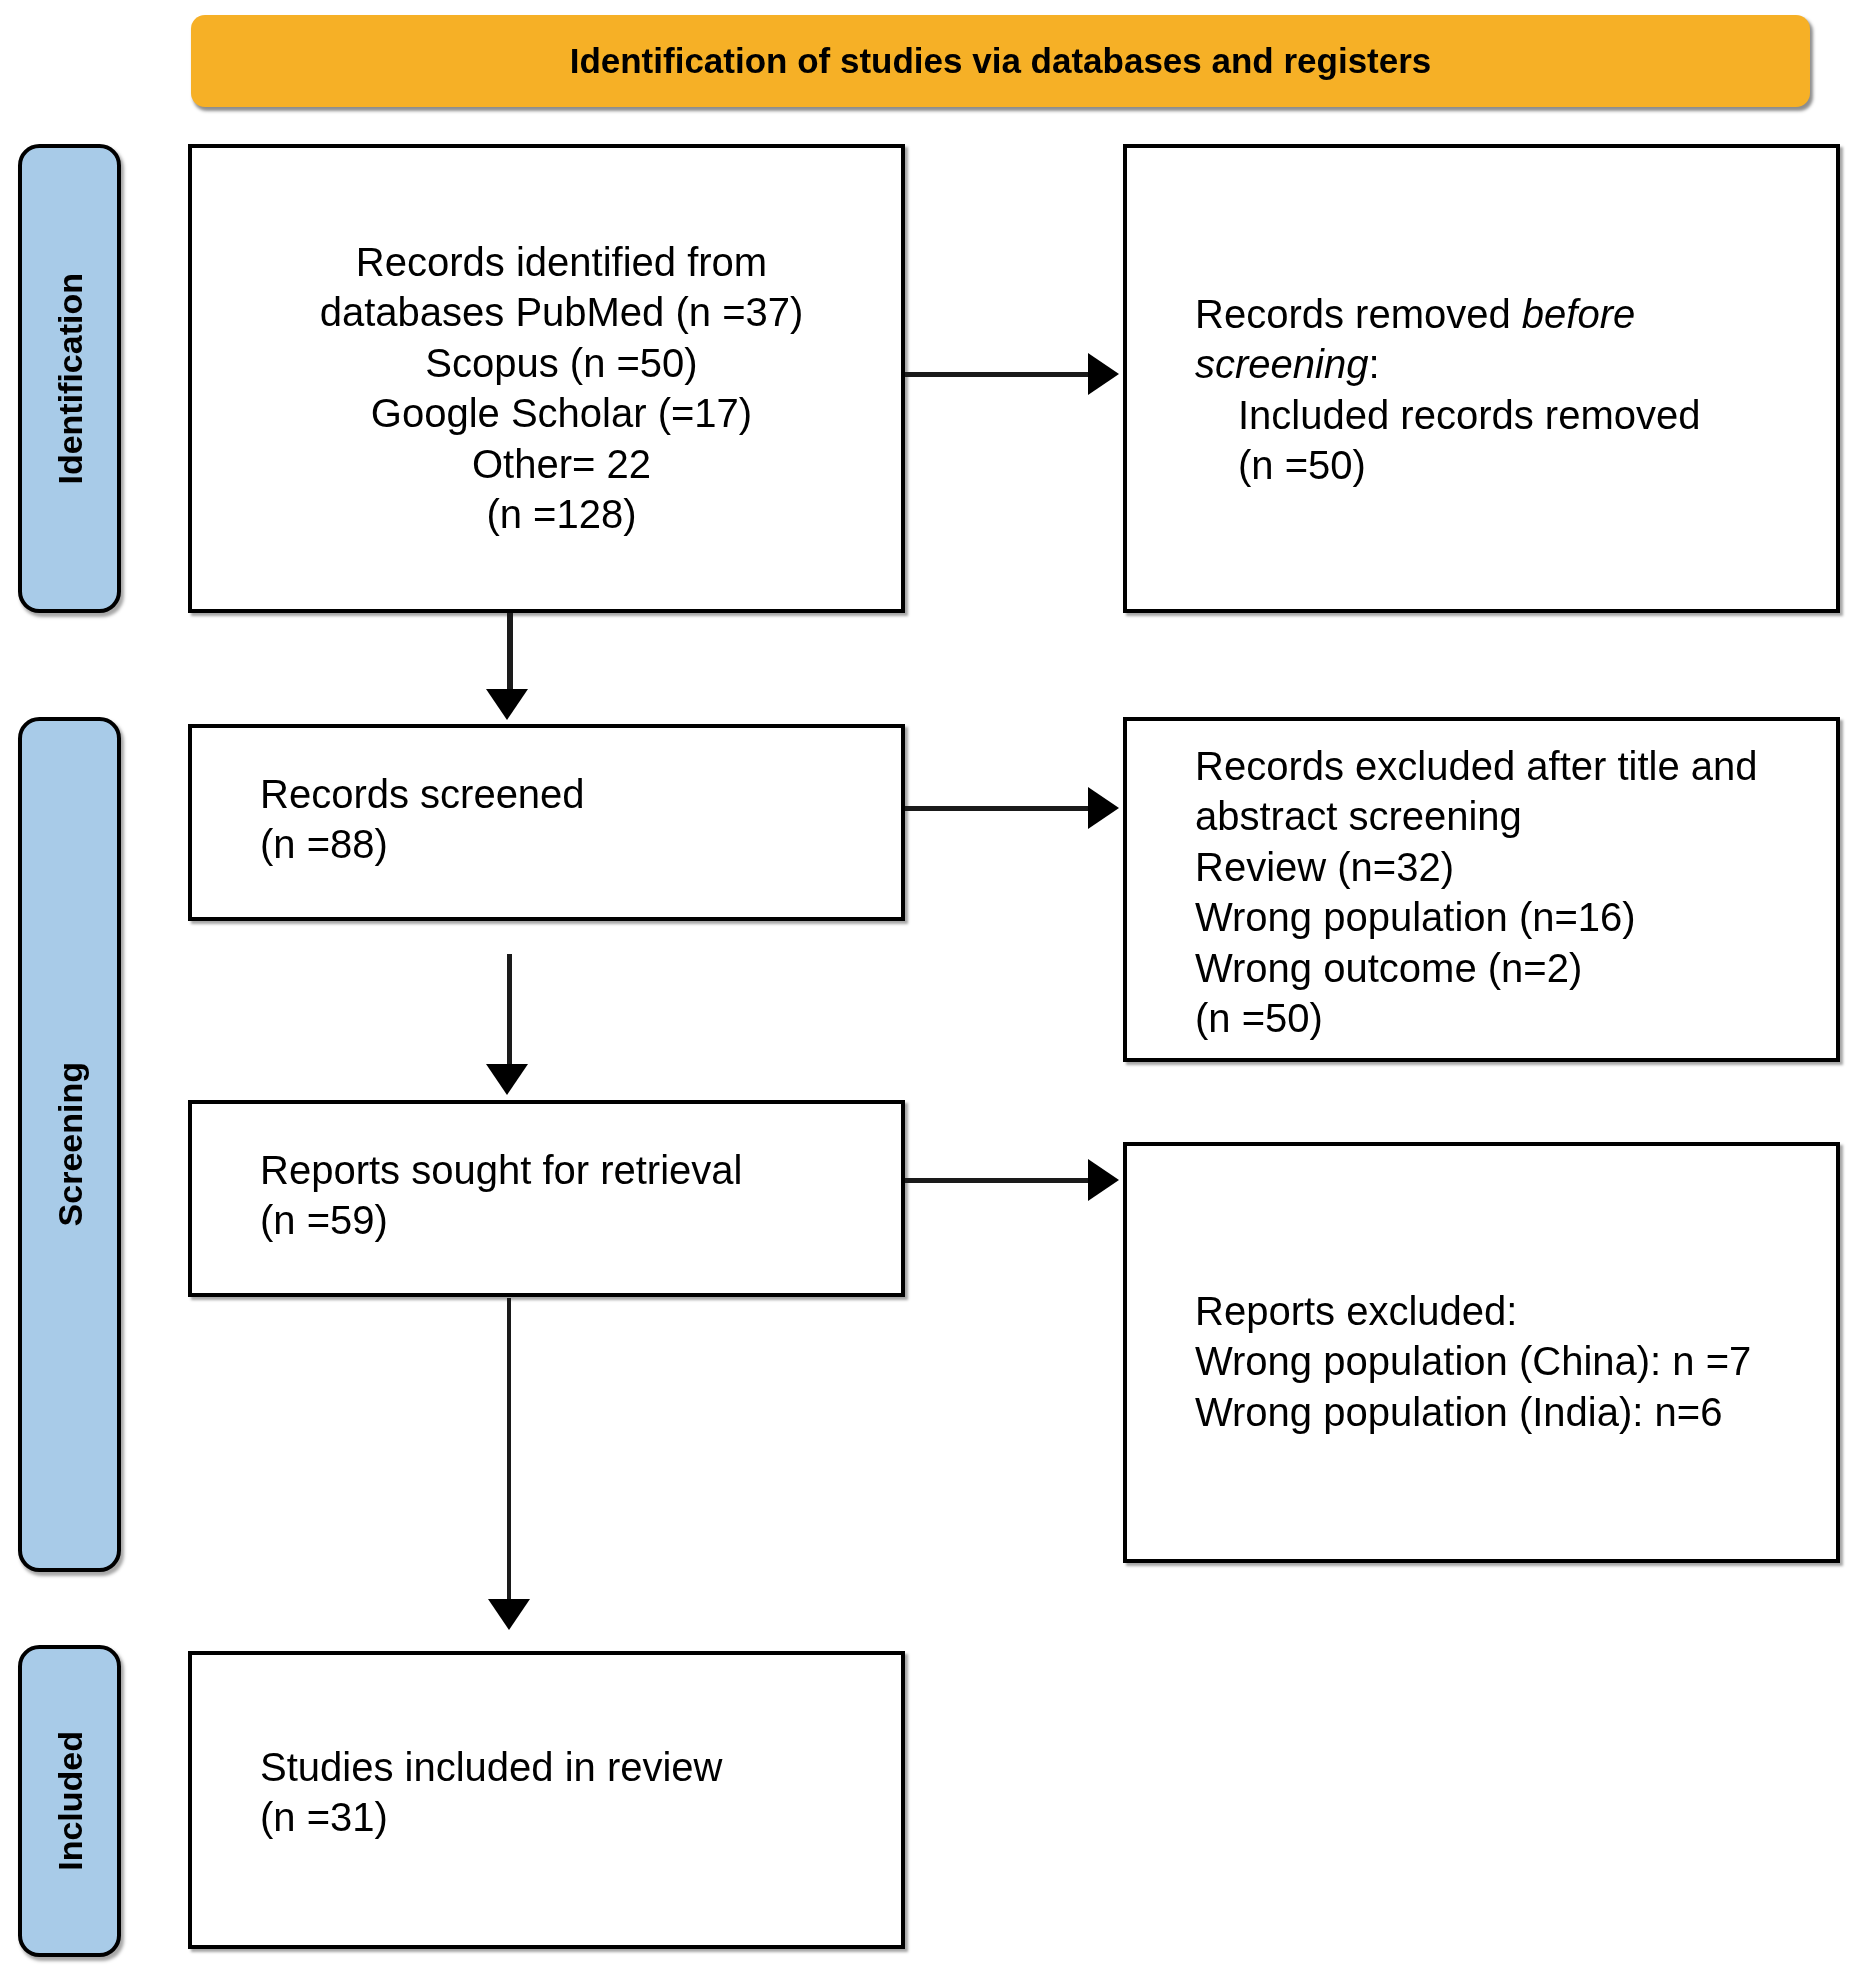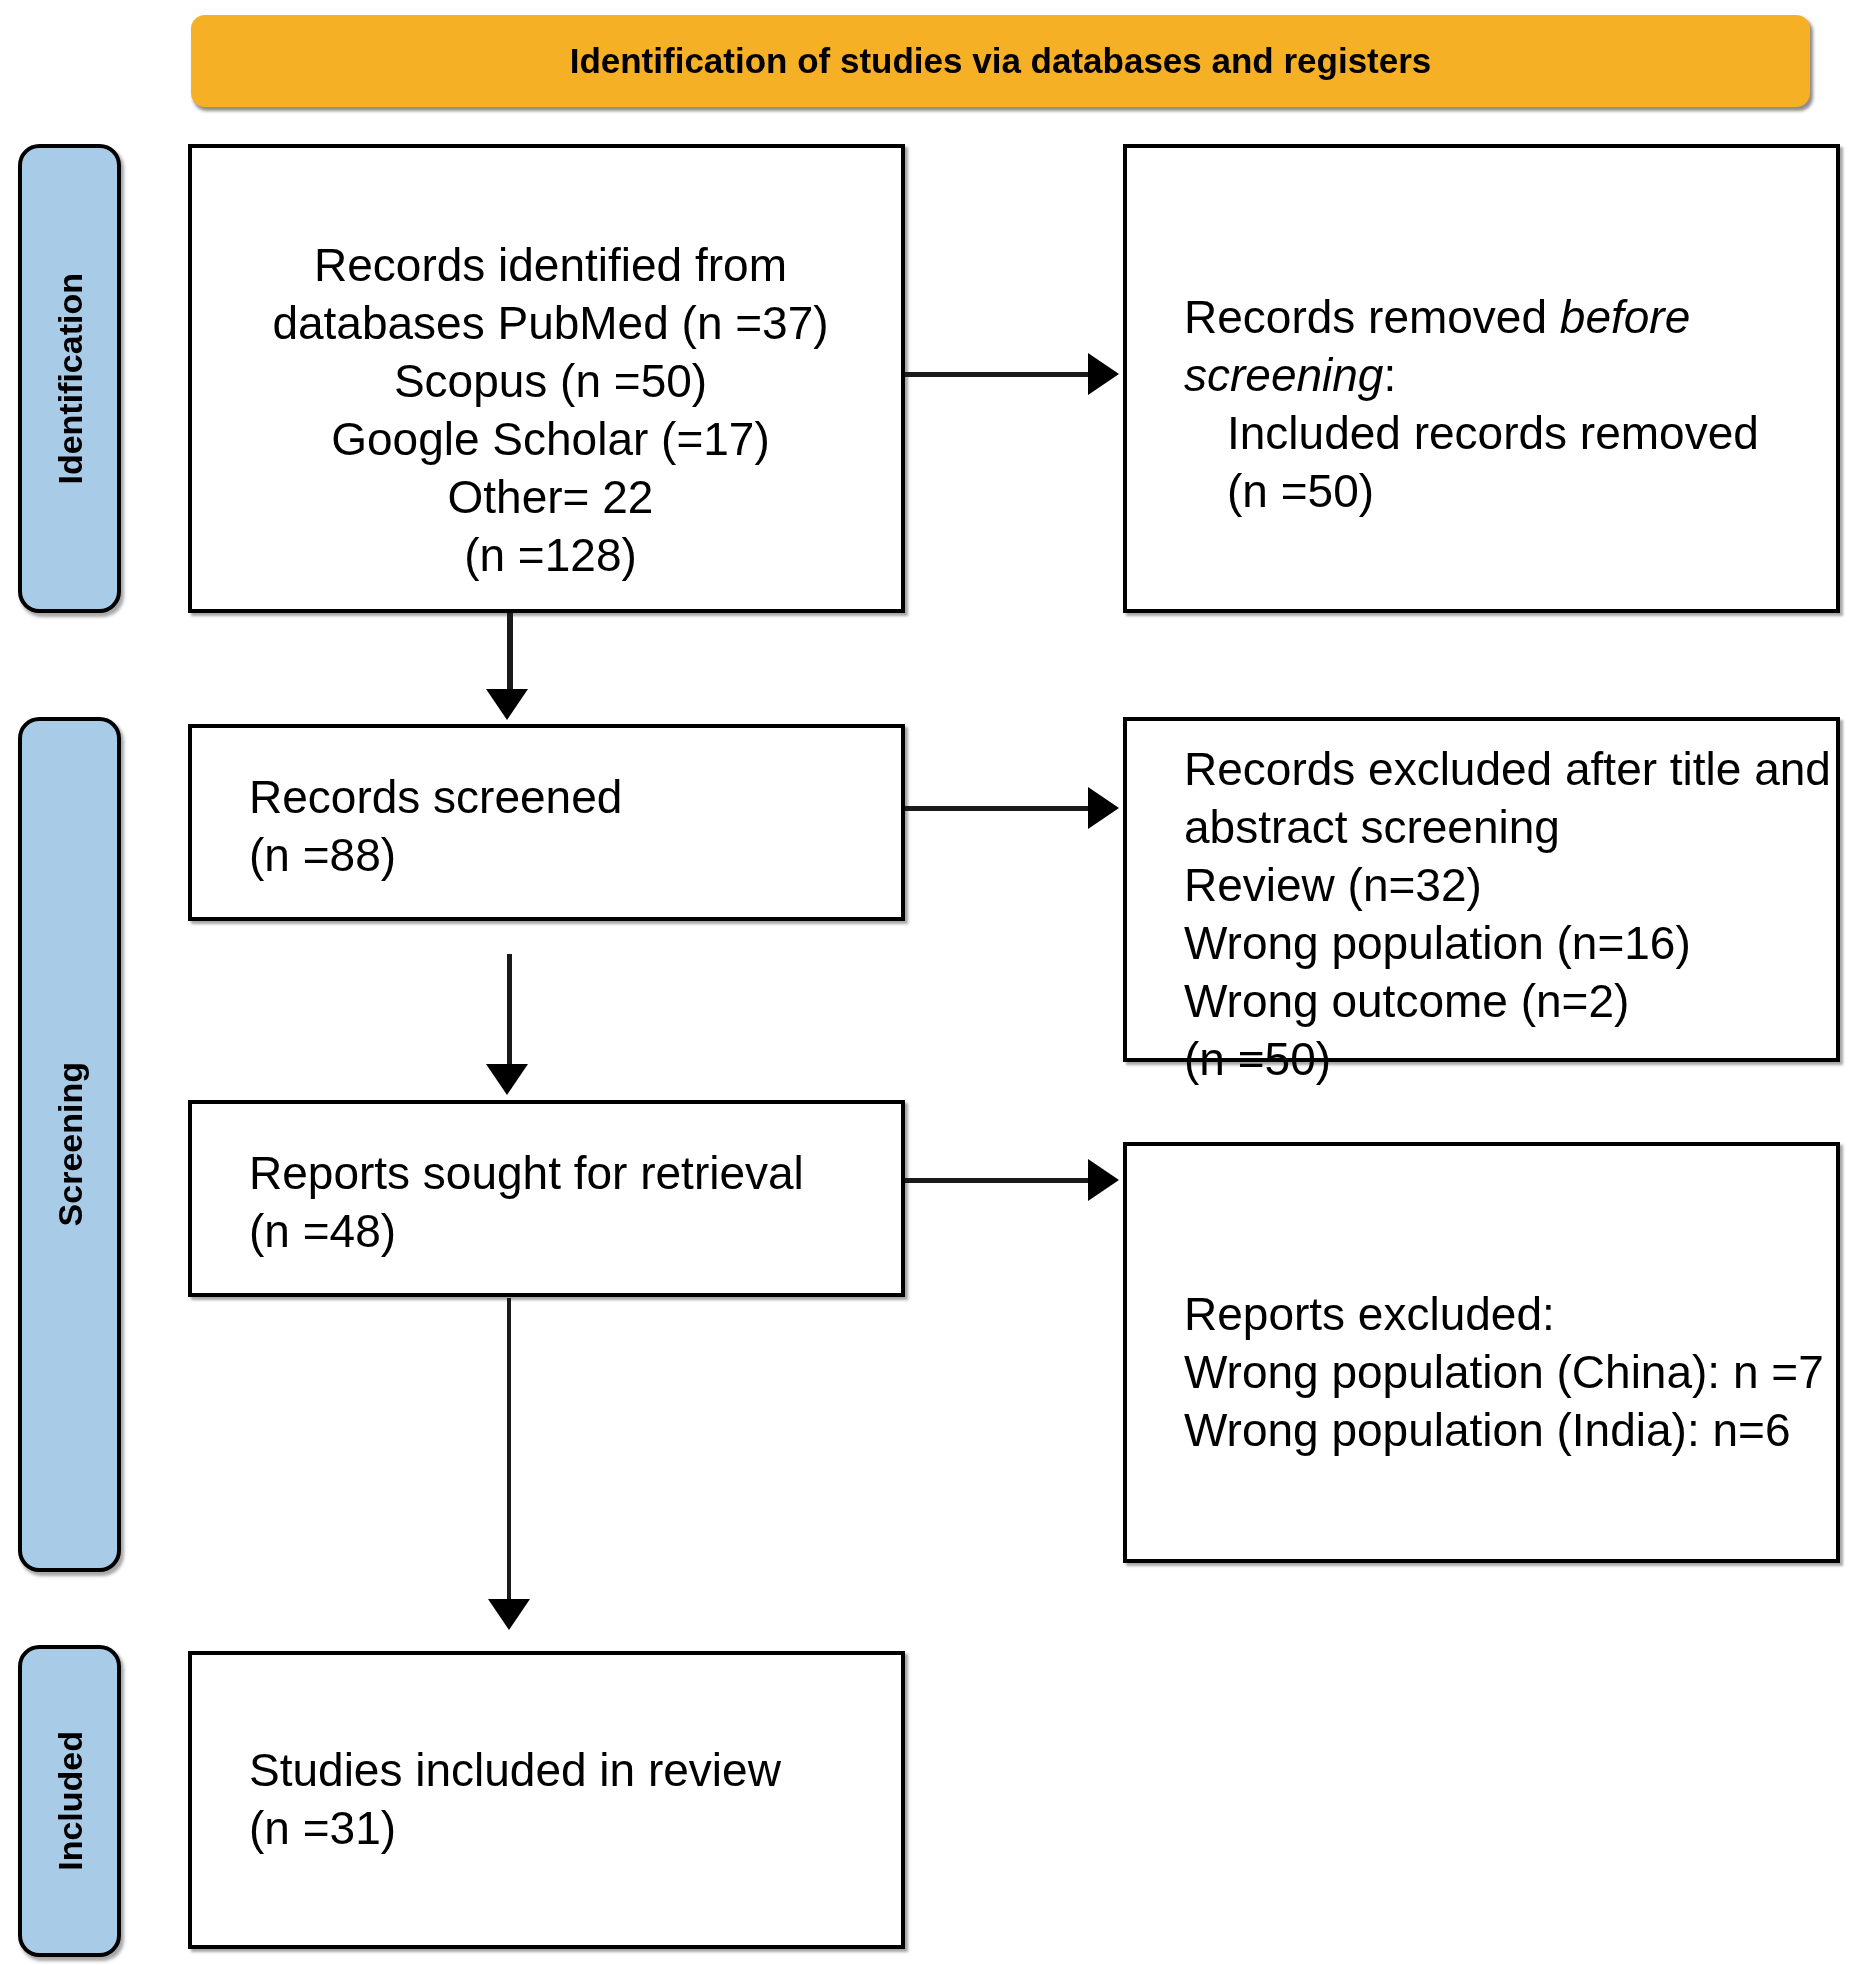--- a/index.html
+++ b/index.html
@@ -73,24 +73,24 @@
   .flow-box {
     position: absolute;
     background: #ffffff;
     border: 4.1px solid #000000;
     box-sizing: border-box;
     box-shadow: 2.5px 3.3px 2.5px rgba(0,0,0,0.35);
     padding: 0;
   }
   .flow-box .box-text {
     position: absolute;
-    left: 4px;
+    left: 15px;
     width: 100%;
     box-sizing: border-box;
-    font-size: 46px;
+    font-size: 40px;
     line-height: 1.26;
     white-space: pre-line;
   }
   .box-text.center { text-align: center; padding: 0 11.5px; }
   .box-text.left   { text-align: left;   padding: 0 0 0 28px; margin-left: 25px; }
   .box-text i { font-style: italic; }
 
   
   #box-records-identified { left: 188px; top: 144px;  width: 717px; height: 469px; }
   #box-records-identified .box-text { top: 89px; }
@@ -196,21 +196,21 @@
     <div class="box-text left">Records excluded after title and
 abstract screening
 Review (n=32)
 Wrong population (n=16)
 Wrong outcome (n=2)
 (n =50)</div>
   </div>
 
   <div class="flow-box" id="box-reports-sought">
     <div class="box-text left">Reports sought for retrieval
-(n =48)</div>
+(n =59)</div>
   </div>
 
   <div class="flow-box" id="box-reports-excluded">
     <div class="box-text left">Reports excluded:
 Wrong population (China): n =7
 Wrong population (India): n=6</div>
   </div>
 
   <div class="flow-box" id="box-studies-included">
     <div class="box-text left">Studies included in review

